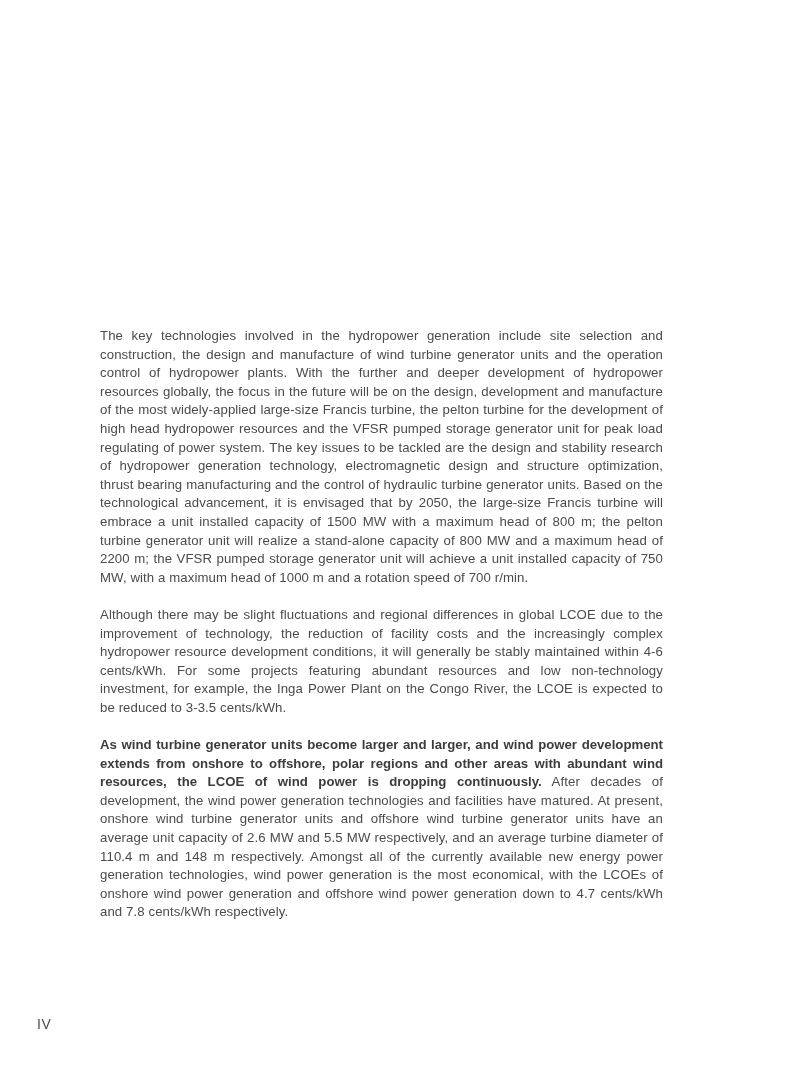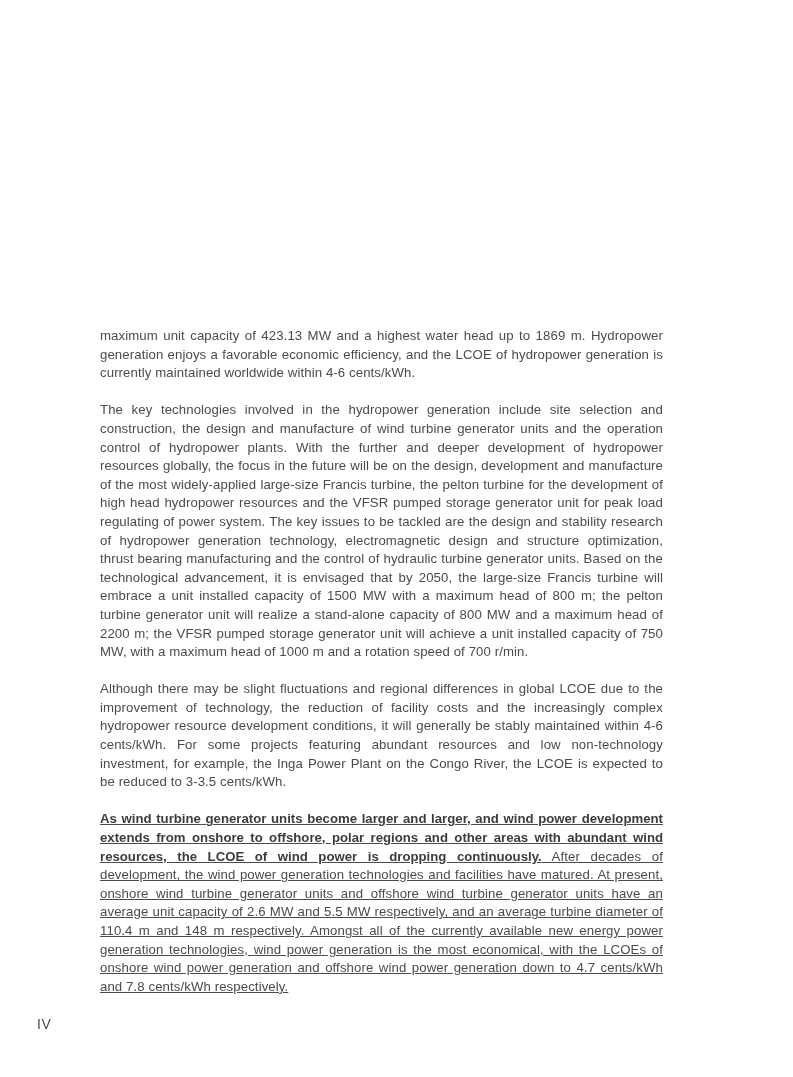--- a/index.html
+++ b/index.html
@@ -23,39 +23,38 @@
     width: 563px;
   }
   .content p {
     font-size: 13.2px;
     line-height: 18.6px;
     color: #4b4b4b;
     text-align: justify;
     letter-spacing: 0.1px;
     margin-bottom: 18.6px;
   }
-  .content p:last-child { margin-bottom: 0; text-decoration: underline; }
+  .content p:last-child { margin-bottom: 0; }
   .bold-lead {
     font-weight: 700;
     color: #3c3c3c;
     letter-spacing: 0;
   }
   .page-number {
     position: absolute;
     left: 37px;
     top: 1016px;
     font-size: 14px;
     color: #4b4b4b;
     letter-spacing: 0.5px;
   }
 </style>
 </head>
 <body>
 
 <div class="page">
   <div class="content">
-    <p>maximum unit capacity of 423.13 MW and a highest water head up to 1869 m. Hydropower generation enjoys a favorable economic efficiency, and the LCOE of hydropower generation is currently maintained worldwide within 4-6 cents/kWh.</p>
     <p>The key technologies involved in the hydropower generation include site selection and construction, the design and manufacture of wind turbine generator units and the operation control of hydropower plants. With the further and deeper development of hydropower resources globally, the focus in the future will be on the design, development and manufacture of the most widely-applied large-size Francis turbine, the pelton turbine for the development of high head hydropower resources and the VFSR pumped storage generator unit for peak load regulating of power system. The key issues to be tackled are the design and stability research of hydropower generation technology, electromagnetic design and structure optimization, thrust bearing manufacturing and the control of hydraulic turbine generator units. Based on the technological advancement, it is envisaged that by 2050, the large-size Francis turbine will embrace a unit installed capacity of 1500 MW with a maximum head of 800 m; the pelton turbine generator unit will realize a stand-alone capacity of 800 MW and a maximum head of 2200 m; the VFSR pumped storage generator unit will achieve a unit installed capacity of 750 MW, with a maximum head of 1000 m and a rotation speed of 700 r/min.</p>
     <p>Although there may be slight fluctuations and regional differences in global LCOE due to the improvement of technology, the reduction of facility costs and the increasingly complex hydropower resource development conditions, it will generally be stably maintained within 4-6 cents/kWh. For some projects featuring abundant resources and low non-technology investment, for example, the Inga Power Plant on the Congo River, the LCOE is expected to be reduced to 3-3.5 cents/kWh.</p>
     <p><span class="bold-lead">As wind turbine generator units become larger and larger, and wind power development extends from onshore to offshore, polar regions and other areas with abundant wind resources, the LCOE of wind power is dropping continuously.</span><span> After decades of development, the wind power generation technologies and facilities have matured. At present, onshore wind turbine generator units and offshore wind turbine generator units have an average unit capacity of 2.6 MW and 5.5 MW respectively, and an average turbine diameter of 110.4 m and 148 m respectively. Amongst all of the currently available new energy power generation technologies, wind power generation is the most economical, with the LCOEs of onshore wind power generation and offshore wind power generation down to 4.7 cents/kWh and 7.8 cents/kWh respectively.</span></p>
   </div>
   <div class="page-number">IV</div>
 </div>
 
 </body></html>

